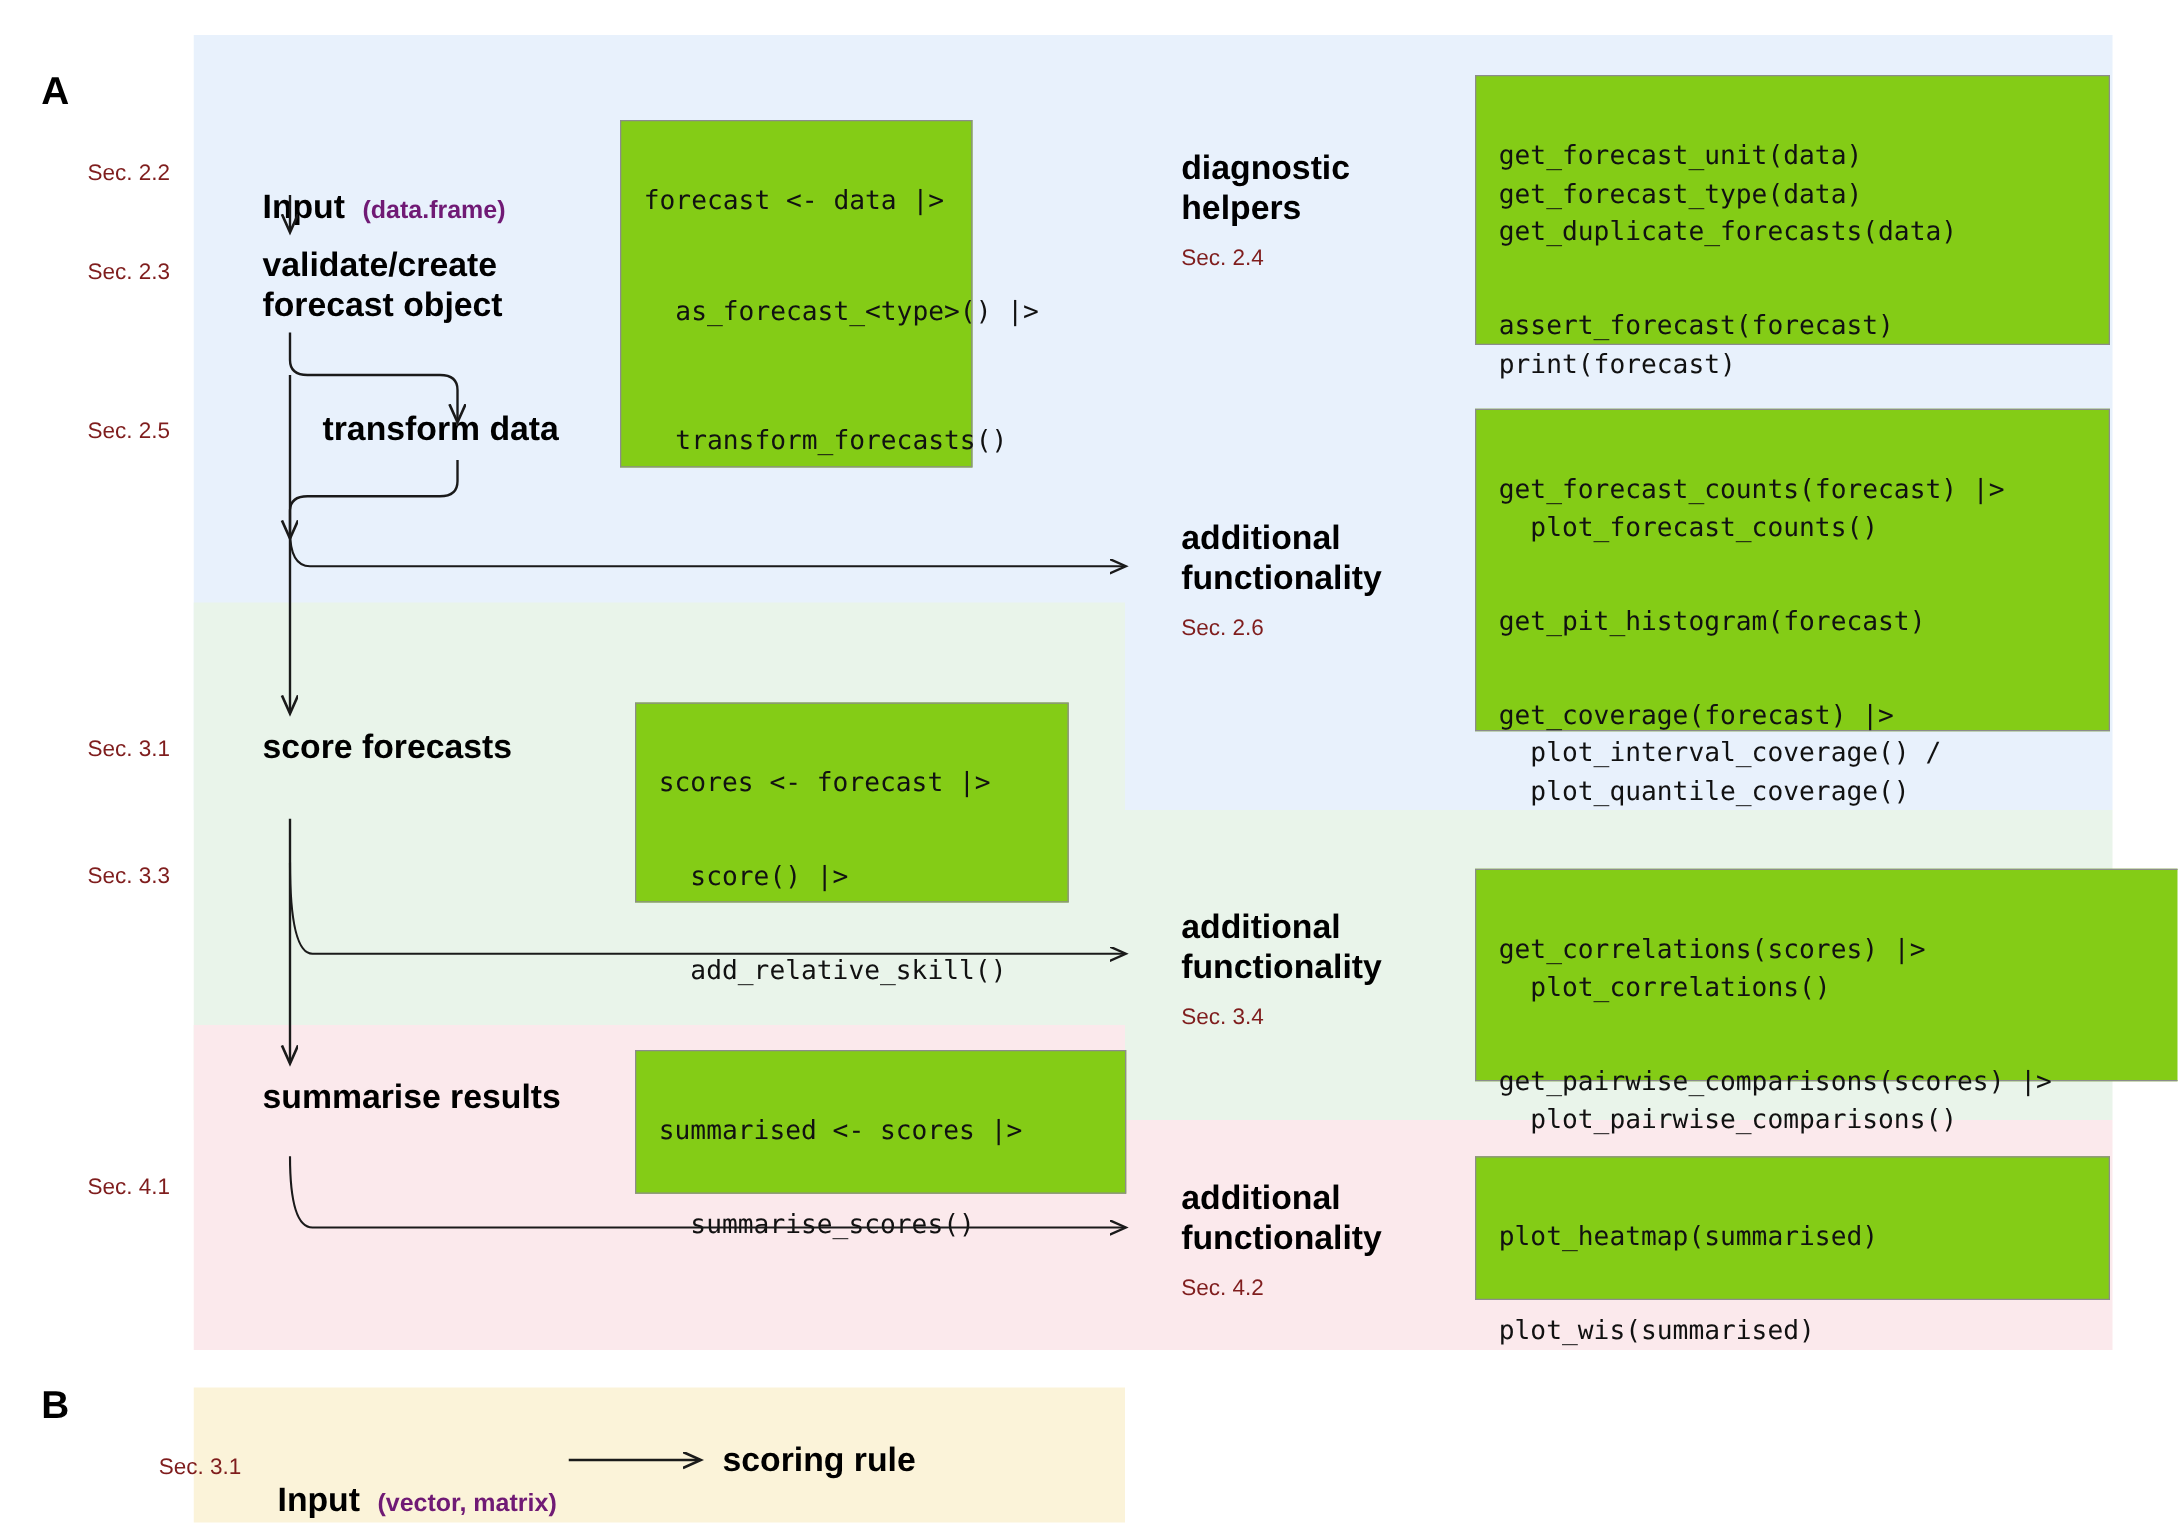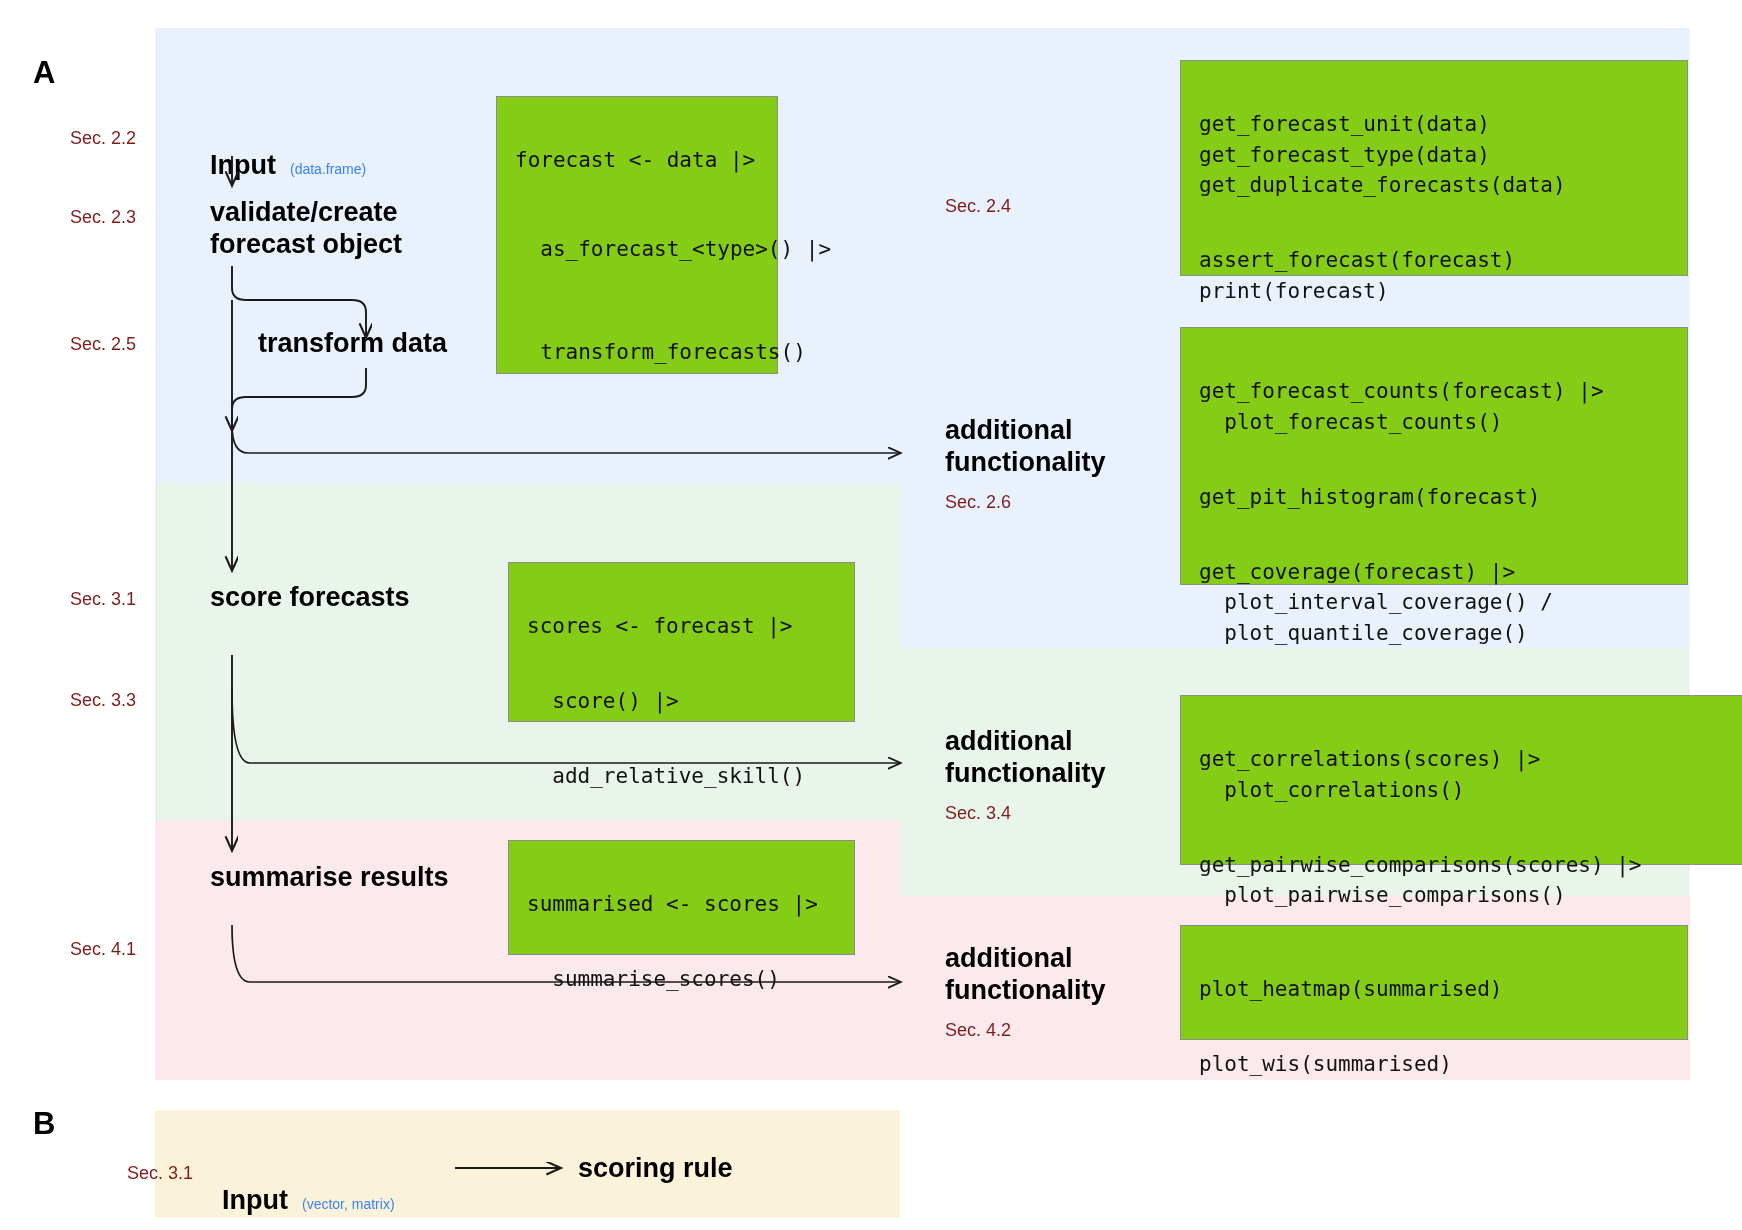--- a/index.html
+++ b/index.html
@@ -46,23 +46,23 @@
   }
   .node {
     position: absolute;
     font-weight: bold;
     font-size: 27px;
     color: #000;
     line-height: 1.2;
     white-space: pre-line;
   }
   .node-sub {
-    font-weight: normal;
-    font-size: 14px;
-    color: #3b82f6;
+    font-weight: bold;
+    font-size: 20px;
+    color: #701a75;
   }
   .codebox {
     position: absolute;
     background: #84cc16;
     border: 1px solid #8c8c8c;
     box-sizing: border-box;
     font-family: "DejaVu Sans Mono", "Liberation Mono", monospace;
     font-size: 21px;
     line-height: 1.45;
     color: #111;
@@ -107,20 +107,22 @@
 
   <div class="node" style="left:210px; top:196px;">validate/create
 forecast object</div>
 
   <div class="node" style="left:258px; top:327px;">transform data</div>
 
   <div class="node" style="left:210px; top:581px;">score forecasts</div>
 
   <div class="node" style="left:210px; top:861px;">summarise results</div>
 
+  <div class="node" style="left:945px; top:118px;">diagnostic
+helpers</div>
   <div class="sec-label" style="left:945px; top:196px;">Sec. 2.4</div>
 
   <div class="node" style="left:945px; top:414px;">additional
 functionality</div>
   <div class="sec-label" style="left:945px; top:492px;text-align:center;">Sec. 2.6</div>
 
   <div class="node" style="left:945px; top:725px;">additional
 functionality</div>
   <div class="sec-label" style="left:945px; top:803px;">Sec. 3.4</div>
 
@@ -165,21 +167,21 @@
   </div>
 
   <div class="codebox" style="left:1180px; top:695px; width:604px; height:170px;">
 <span>get_correlations(scores) |&gt;</span>
 <span>  plot_correlations()</span>
 <span class="gap"></span>
 <span>get_pairwise_comparisons(scores) |&gt;</span>
 <span>  plot_pairwise_comparisons()</span>
   </div>
 
-  <div class="codebox" style="left:508px; top:840px; width:347px; height:115px;">
+  <div class="codebox" style="left:508px; top:840px; width:393px; height:115px;">
 <span>summarised &lt;- scores |&gt;</span>
 <span class="gap"></span>
 <span>  summarise_scores()</span>
   </div>
 
   <div class="codebox" style="left:1180px; top:925px; width:508px; height:115px;">
 <span>plot_heatmap(summarised)</span>
 <span class="gap"></span>
 <span>plot_wis(summarised)</span>
   </div>

